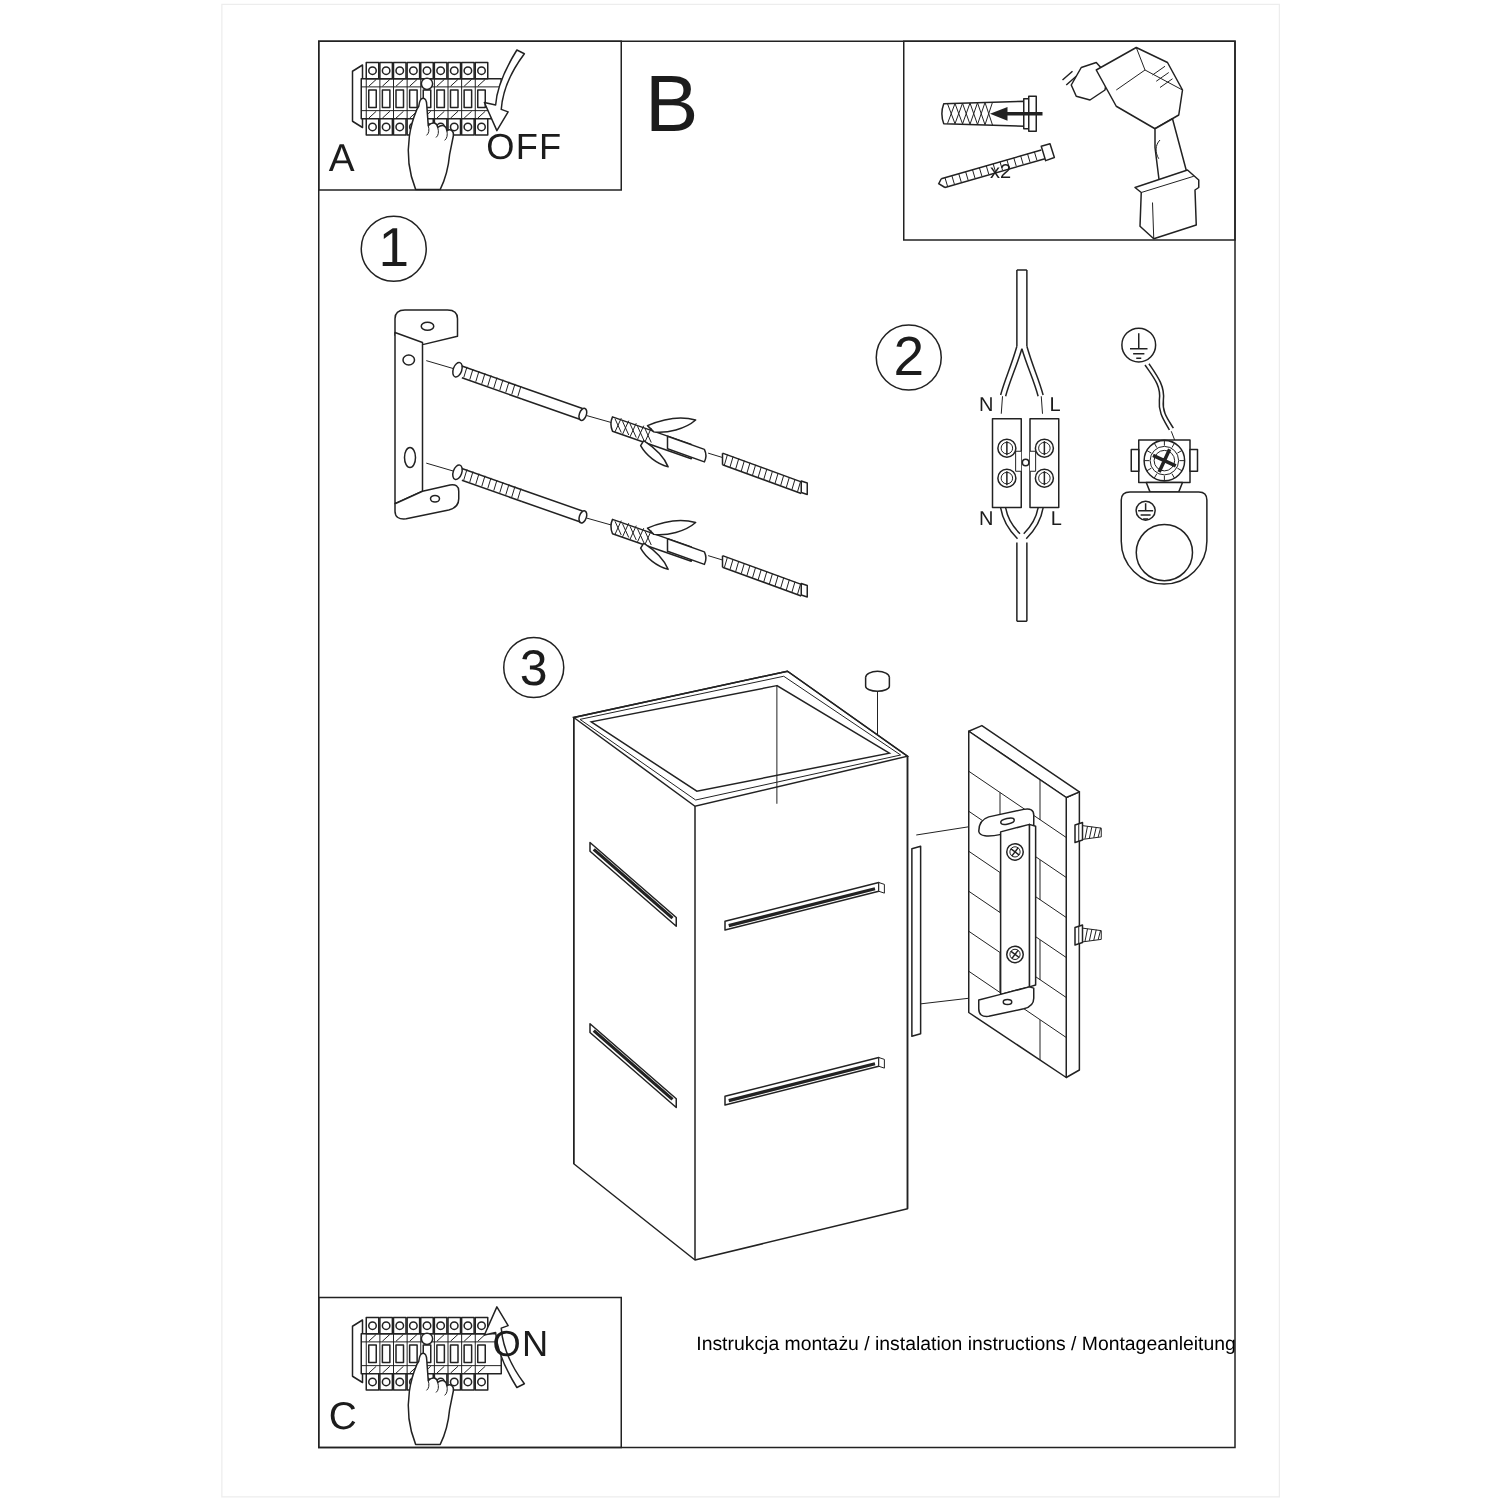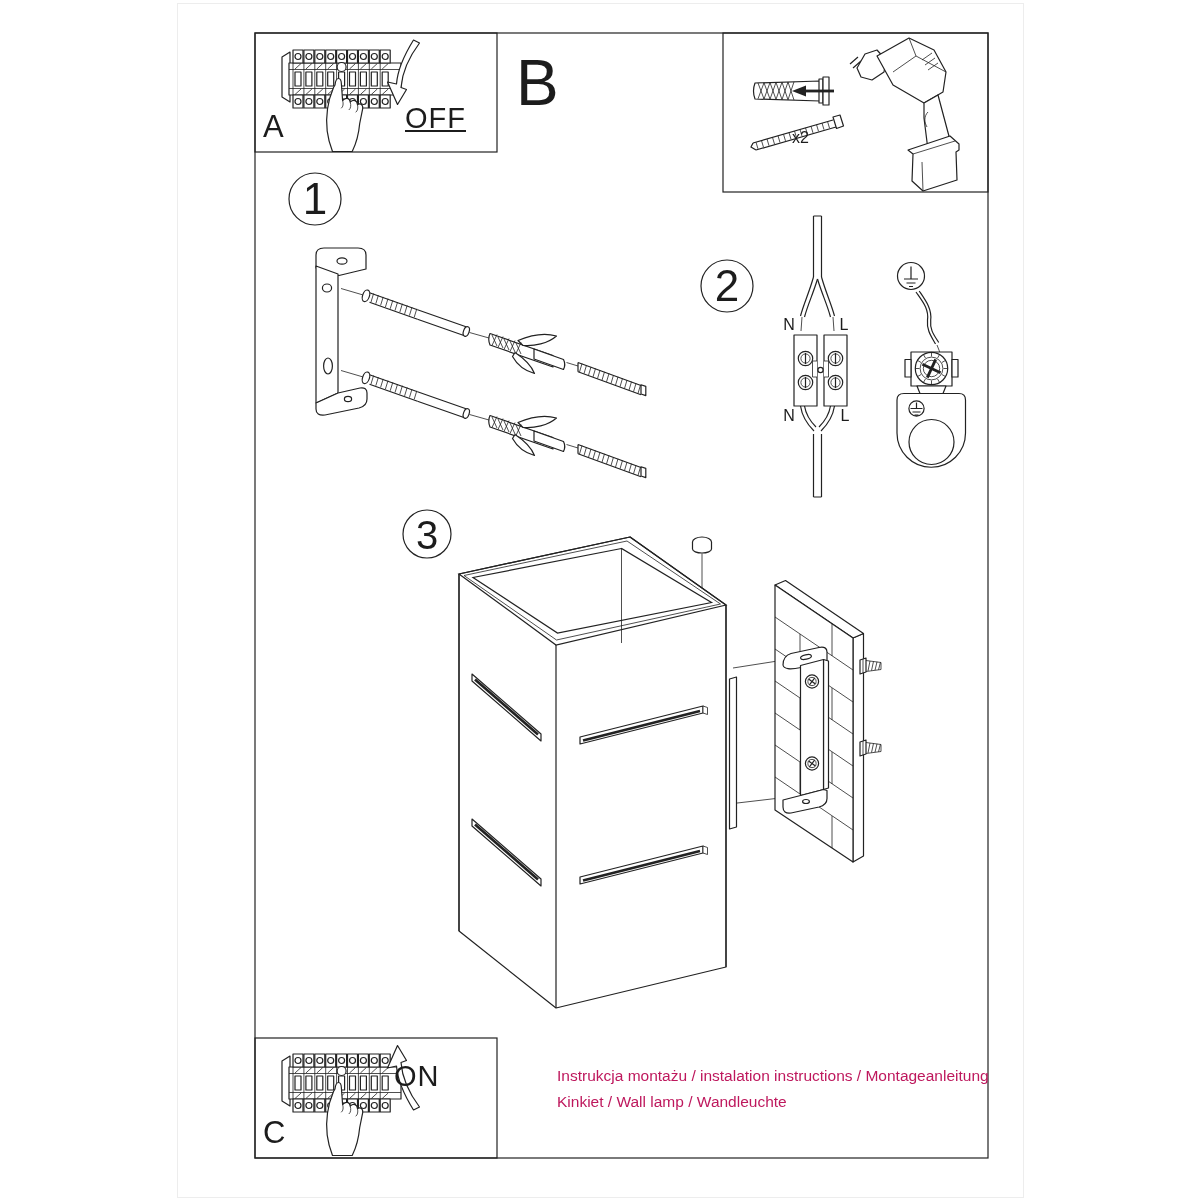--- a/index.html
+++ b/index.html
@@ -12,21 +12,21 @@
   .thin{stroke-width:0.8px;}
   .sh{stroke-width:2.6px;}
   .cr{stroke-width:2.8px;}
   .label{position:absolute;white-space:nowrap;color:#1c1c1c;}
   .panel-letter{font-size:31px;line-height:1;}
   .action{font-size:29px;line-height:1;letter-spacing:1px;}
   .big-letter{font-size:64px;line-height:1;}
   .qty{font-size:16px;line-height:1;margin-top:24px;}
   .step-num{font-size:44px;line-height:48px;width:50px;text-align:center;}
   .wire{font-size:16px;line-height:1;width:20px;text-align:center;}
-  .footer{position:absolute;left:557px;top:1063px;font-size:15.5px;line-height:25.5px;color:#be185d;}
+  .footer{position:absolute;left:557px;top:1063px;font-size:15.5px;line-height:25.5px;color:#000000;}
 </style>
 </head>
 <body>
 
 <div class="canvas">
   <div class="page-edge"></div>
 
   <svg class="art" width="1200" height="1200" viewBox="0 0 1200 1200" xmlns="http://www.w3.org/2000/svg">
     <defs>
       <g id="brk-mod">
@@ -280,33 +280,32 @@
 
     <g>
       <rect x="255" y="33" width="733" height="1125" class="ln"></rect>
       <rect x="255" y="33" width="242" height="119" class="ln"></rect>
       <rect x="723" y="33" width="265" height="159" class="ln"></rect>
       <rect x="255" y="1038" width="242" height="120" class="ln"></rect>
     </g>
   </svg>
 
   <div class="label panel-letter" style="left:263px;top:111px;">A</div>
-  <div class="label action" style="left:405px;top:104px;text-decoration:underline;">OFF</div>
+  <div class="label action" style="left:389px;top:104px;">OFF</div>
   <div class="label big-letter" style="left:516px;top:51px;">B</div>
   <div class="label qty" style="left:792px;top:106px;">x2</div>
 
   <div class="label step-num" style="left:290px;top:175px;">1</div>
   <div class="label step-num" style="left:702px;top:262px;">2</div>
   <div class="label step-num" style="left:402px;top:511px;font-size:40px;">3</div>
 
   <div class="label wire" style="left:779px;top:317px;">N</div>
   <div class="label wire" style="left:834px;top:317px;">L</div>
   <div class="label wire" style="left:779px;top:408px;">N</div>
   <div class="label wire" style="left:835px;top:408px;">L</div>
 
   <div class="label panel-letter" style="left:263px;top:1117px;">C</div>
   <div class="label action" style="left:394px;top:1062px;">ON</div>
 
   <div class="footer">
     <div>Instrukcja montażu / instalation instructions / Montageanleitung</div>
-    <div>Kinkiet / Wall lamp / Wandleuchte</div>
   </div>
 </div>
 
 </body></html>

